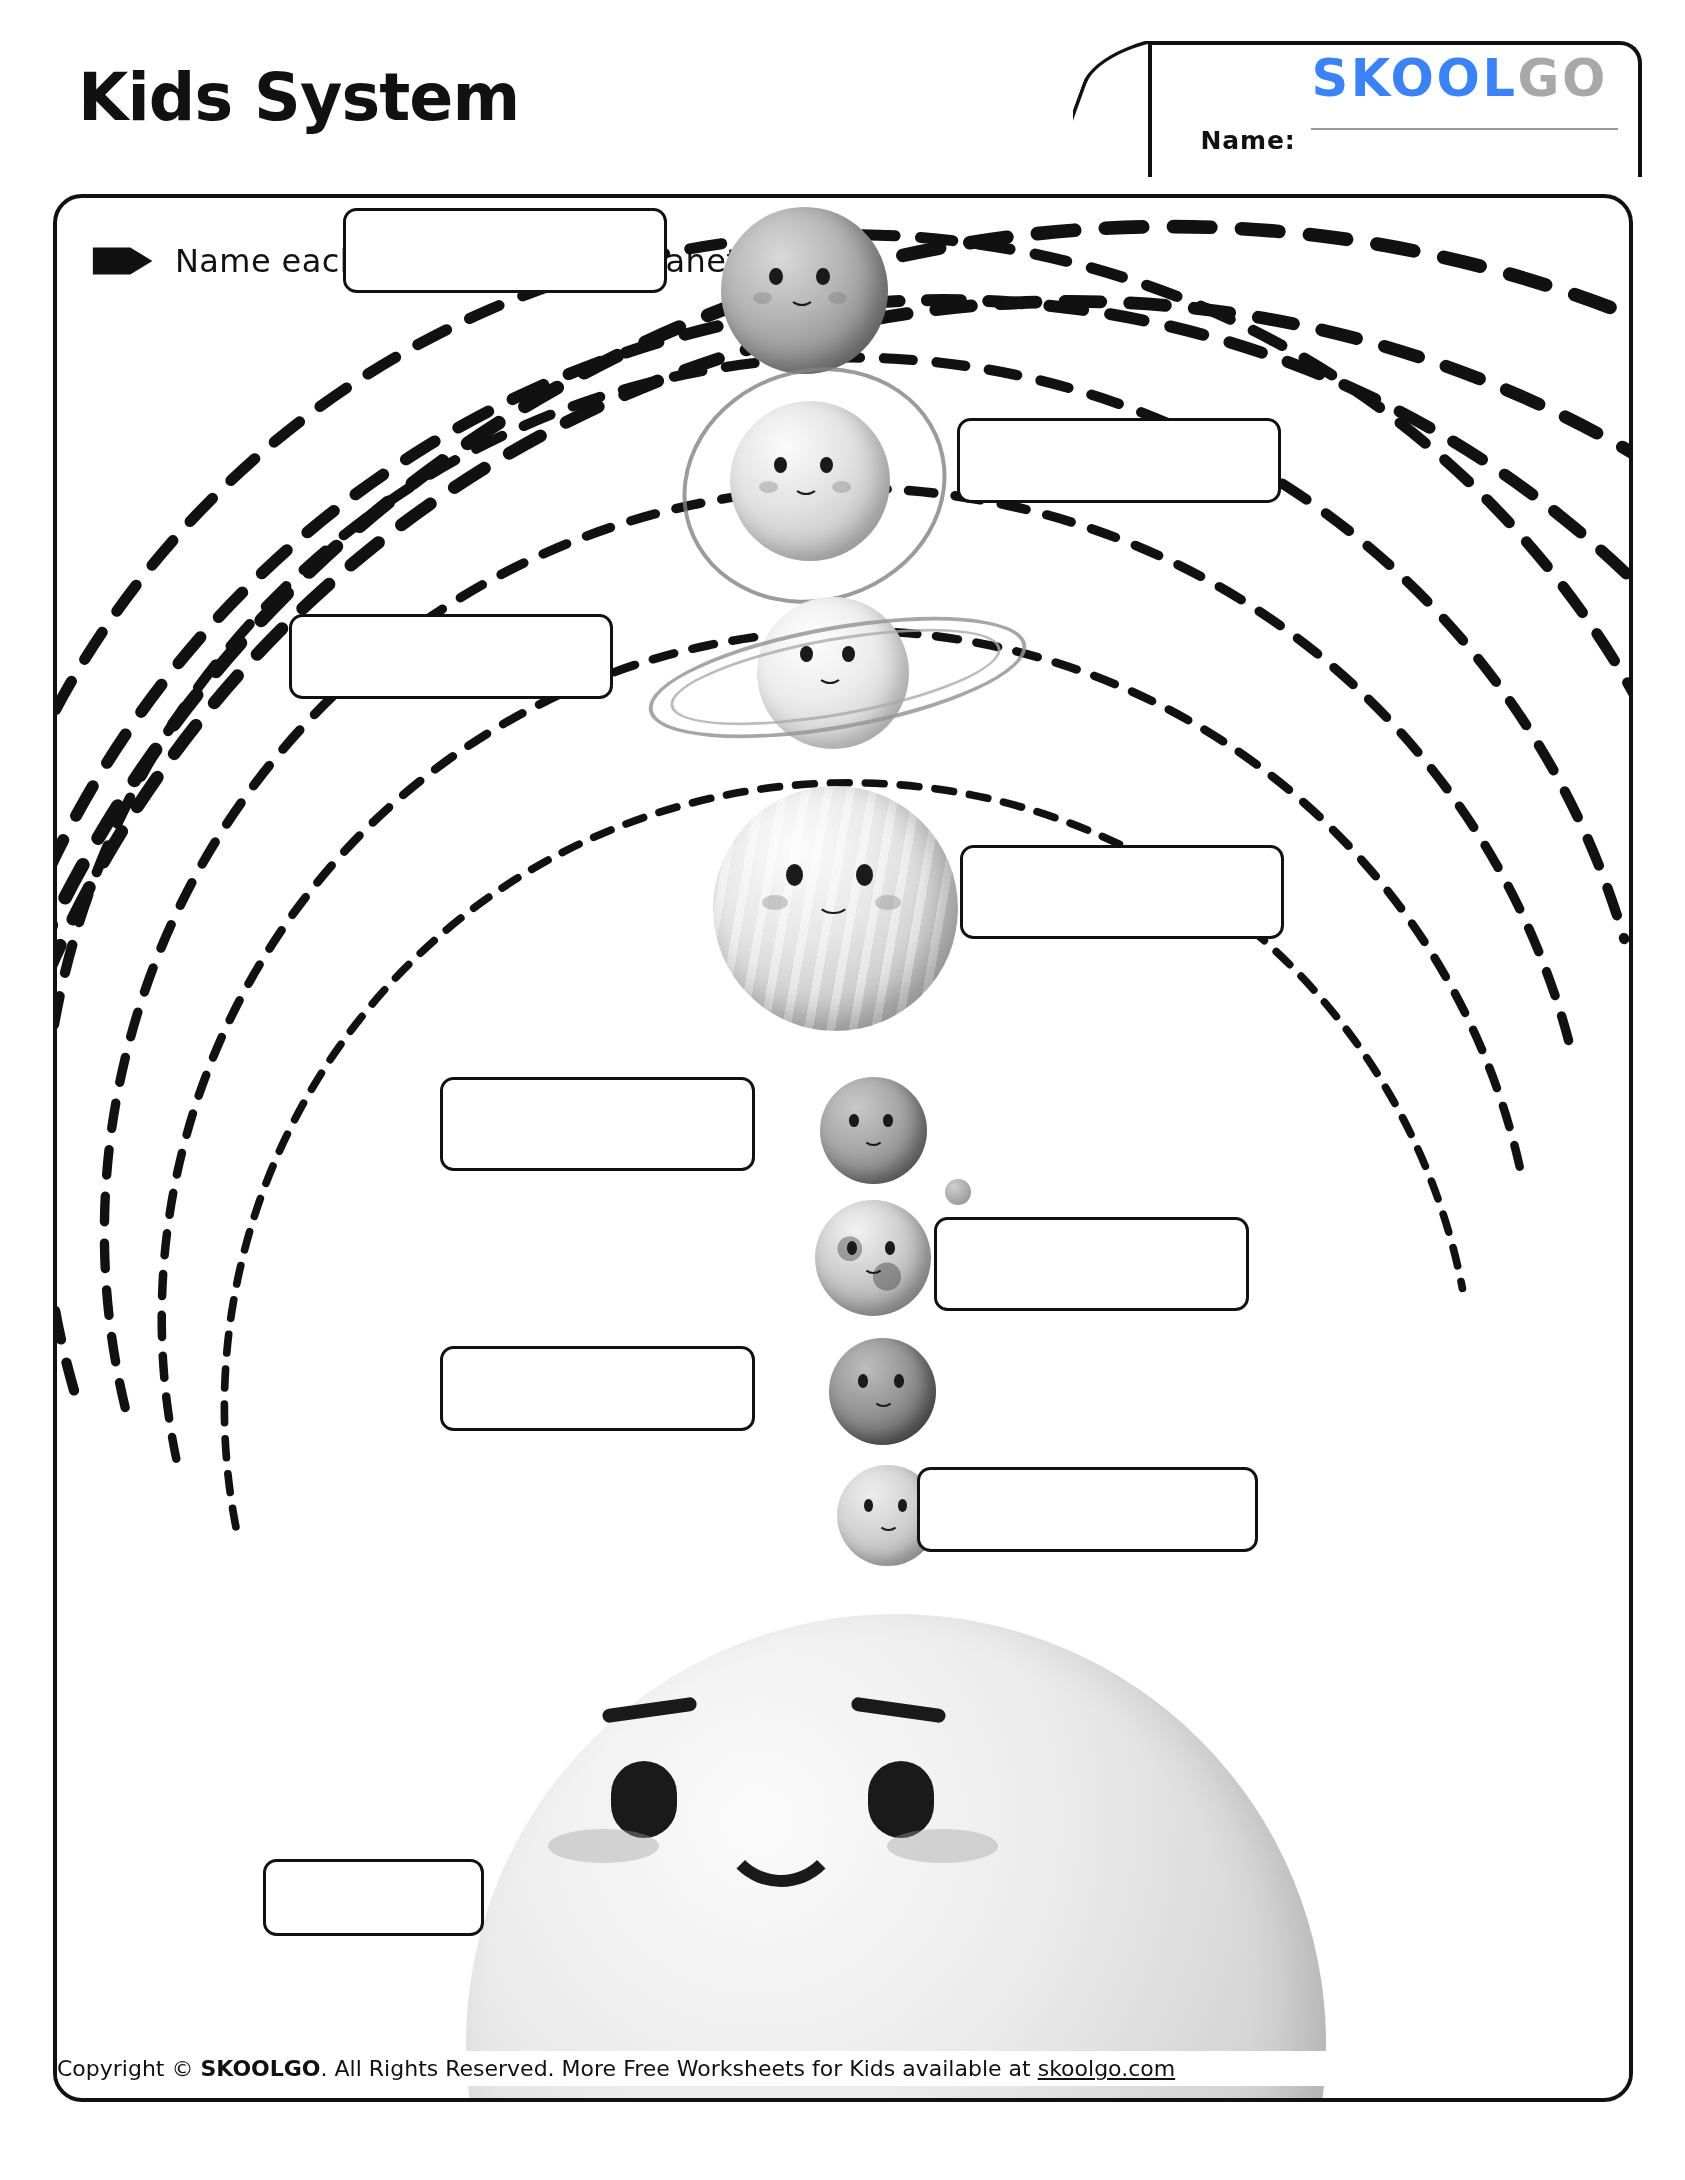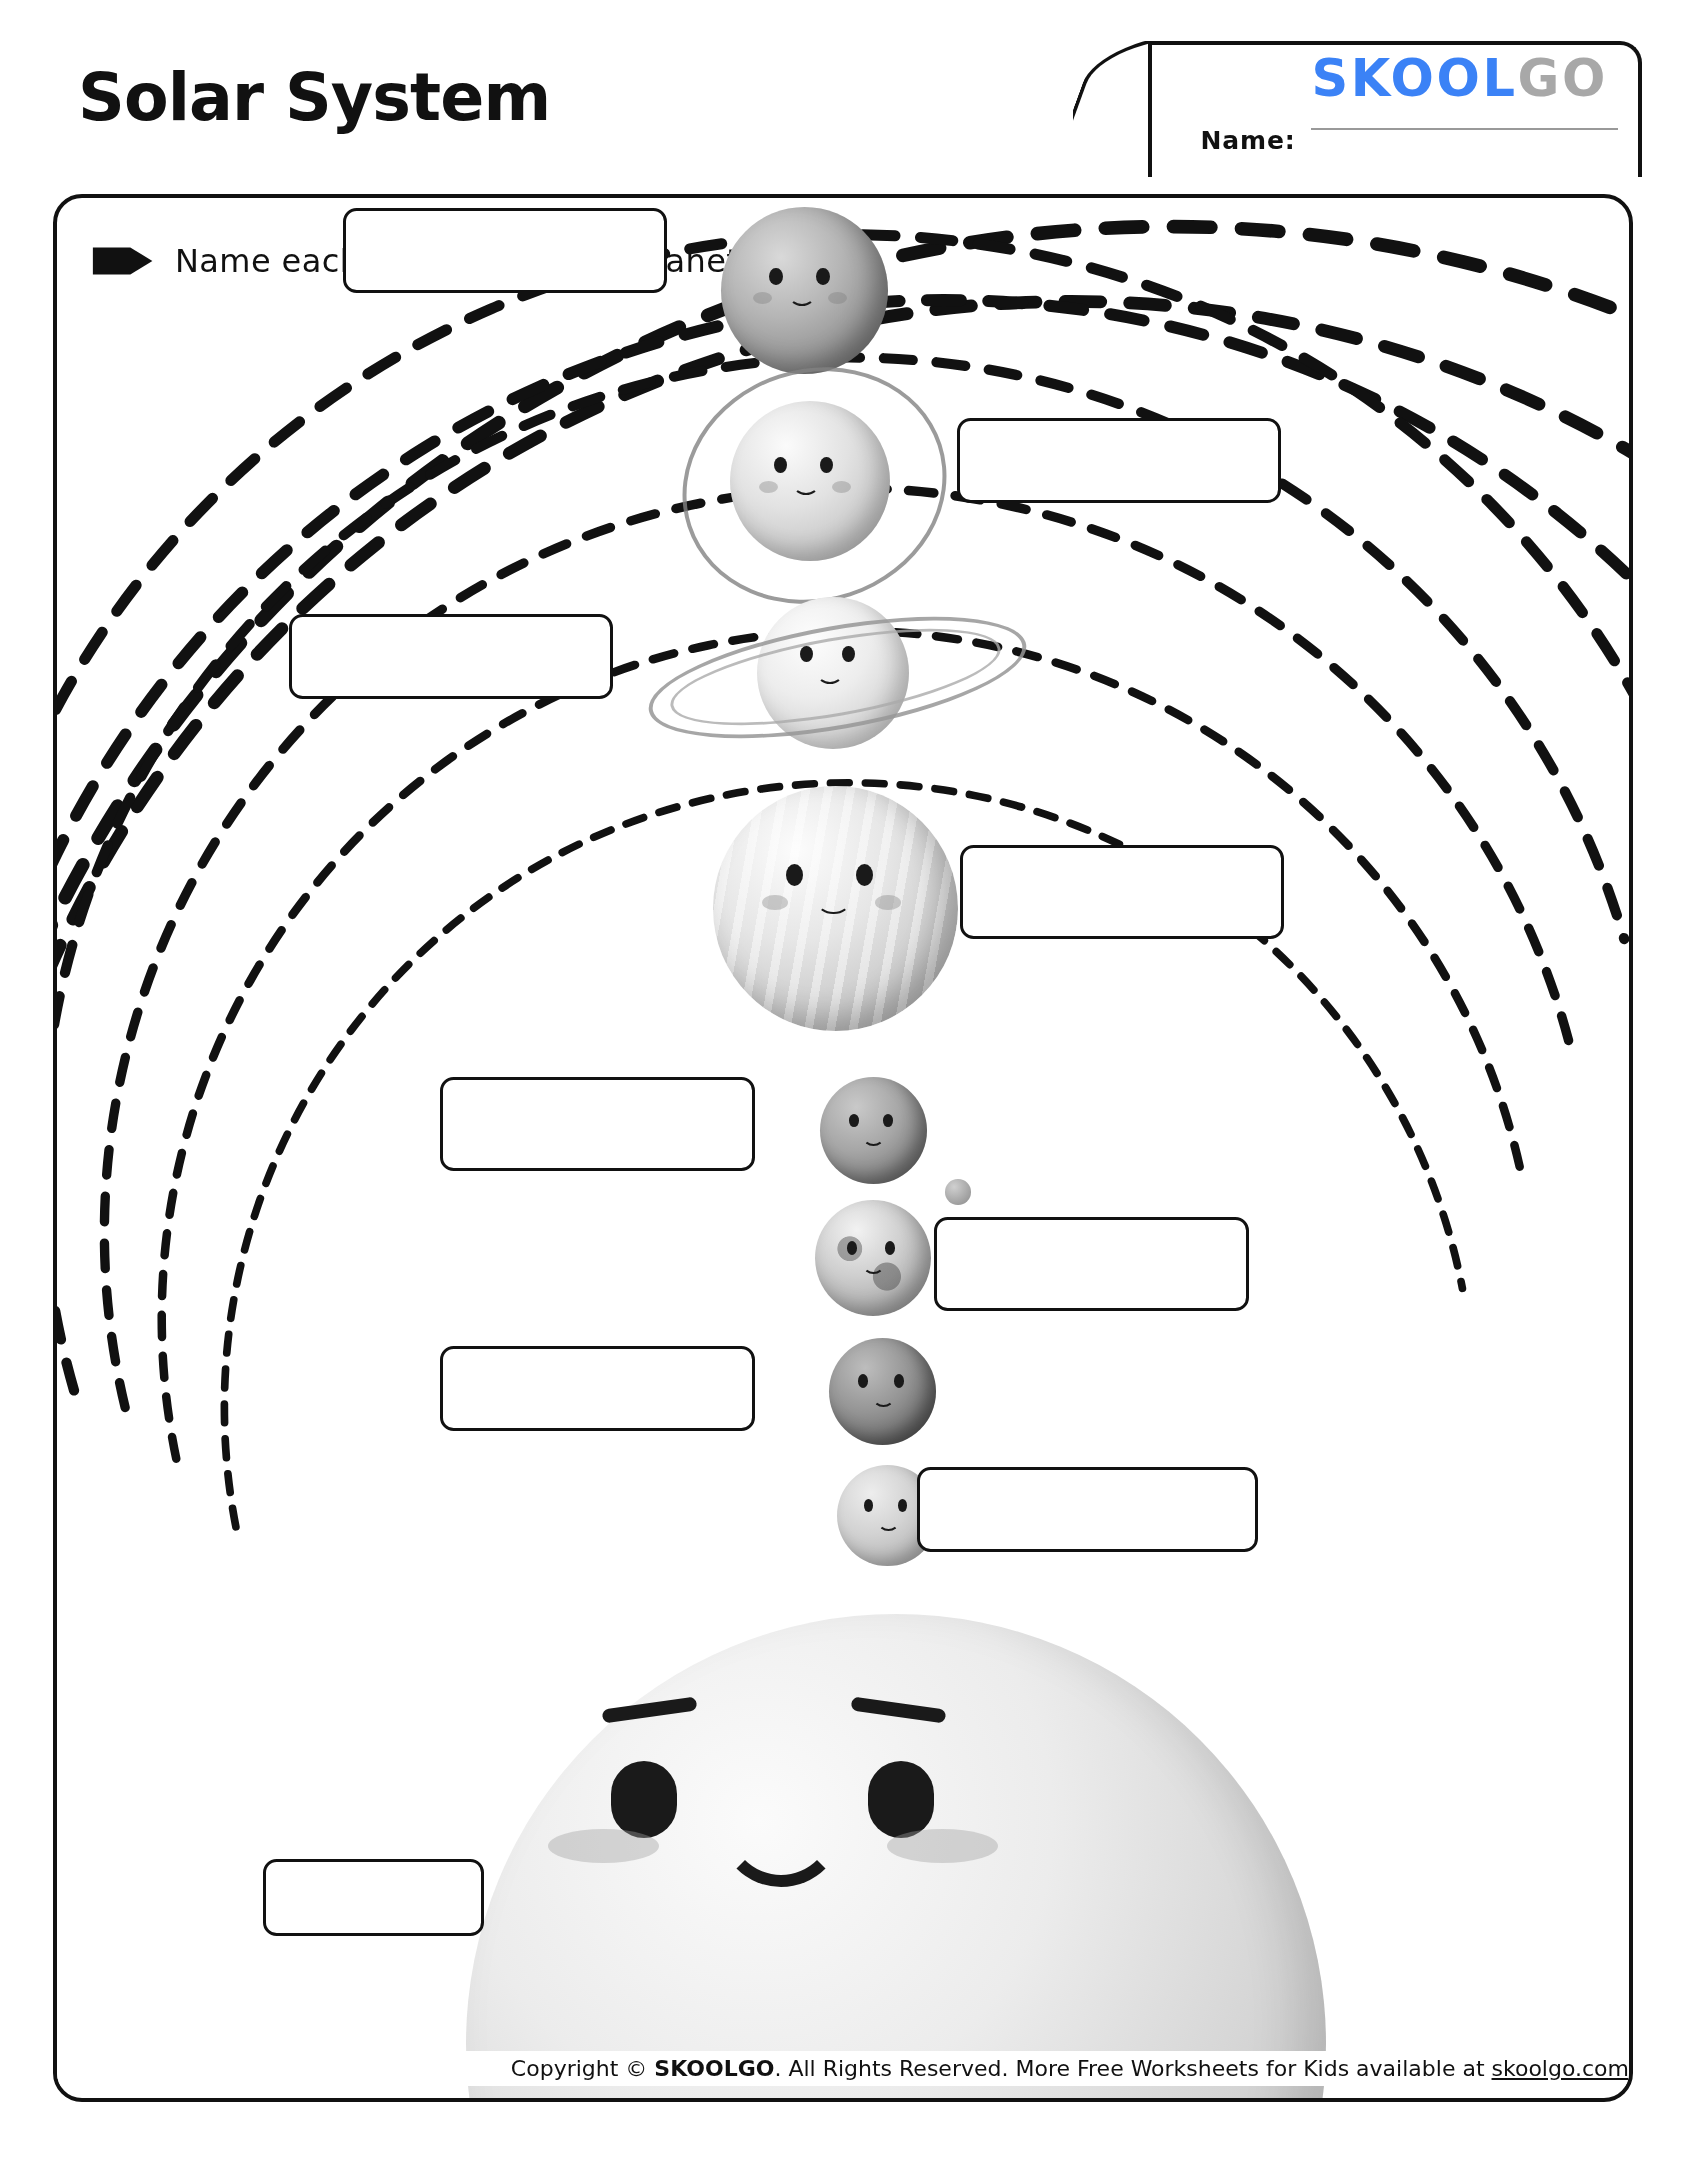--- a/index.html
+++ b/index.html
@@ -190,35 +190,35 @@
     background: #ffffff;
     box-sizing: border-box;
   }
 
   
   #footer {
     position: absolute;
     left: 0;
     right: 0;
     bottom: 12px;
-    text-align: right;
+    text-align: left;
     font-size: 22px;
     color: #111111;
     background: #ffffff;
     padding: 5.1px 0;
   }
   #footer .bold { font-weight: bold; }
   #footer .link { text-decoration: underline; color: #111111; }
 </style>
 </head>
 <body>
 
 <div id="worksheet">
 
-  <div id="page-title">Solar System</div>
+  <div id="page-title">Kids System</div>
 
   <div id="logo-plate"></div>
   <div id="logo-notch"></div>
 
   <div id="logo-text">
     <span class="skool">SKOOL</span><span class="go">GO</span>
   </div>
 
   <div id="name-row">
     <span id="name-label">Name:</span>

